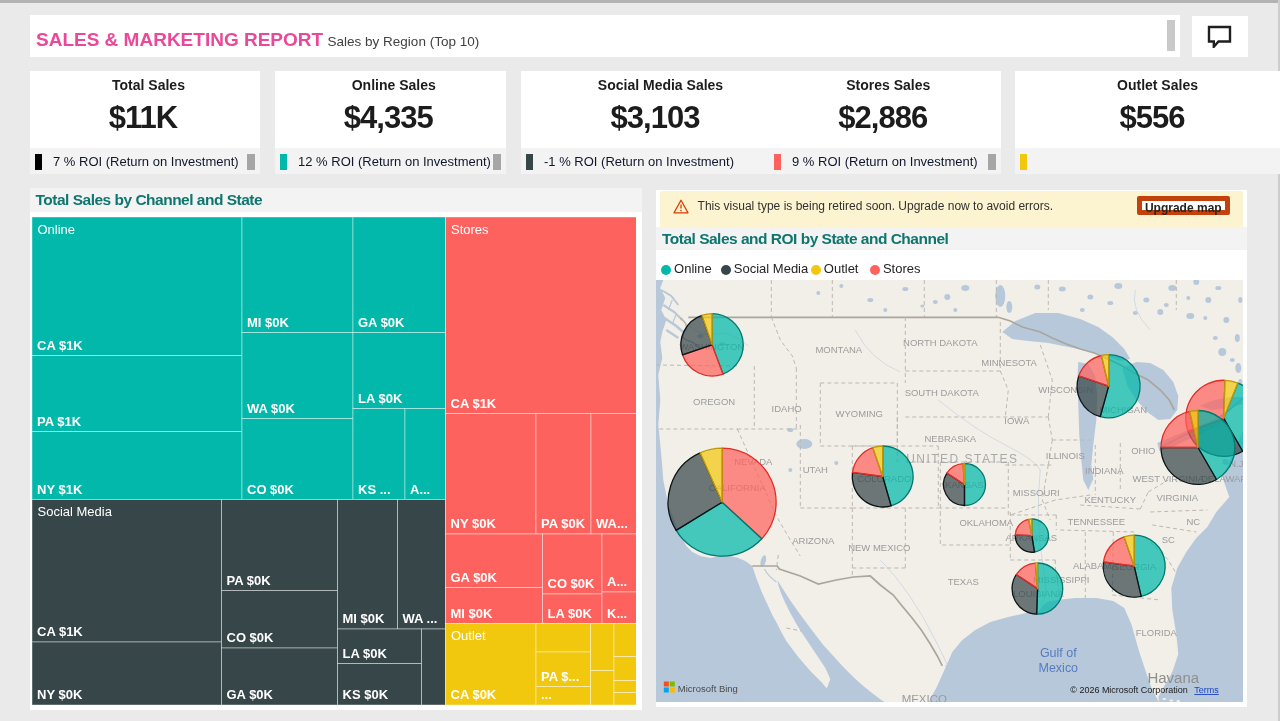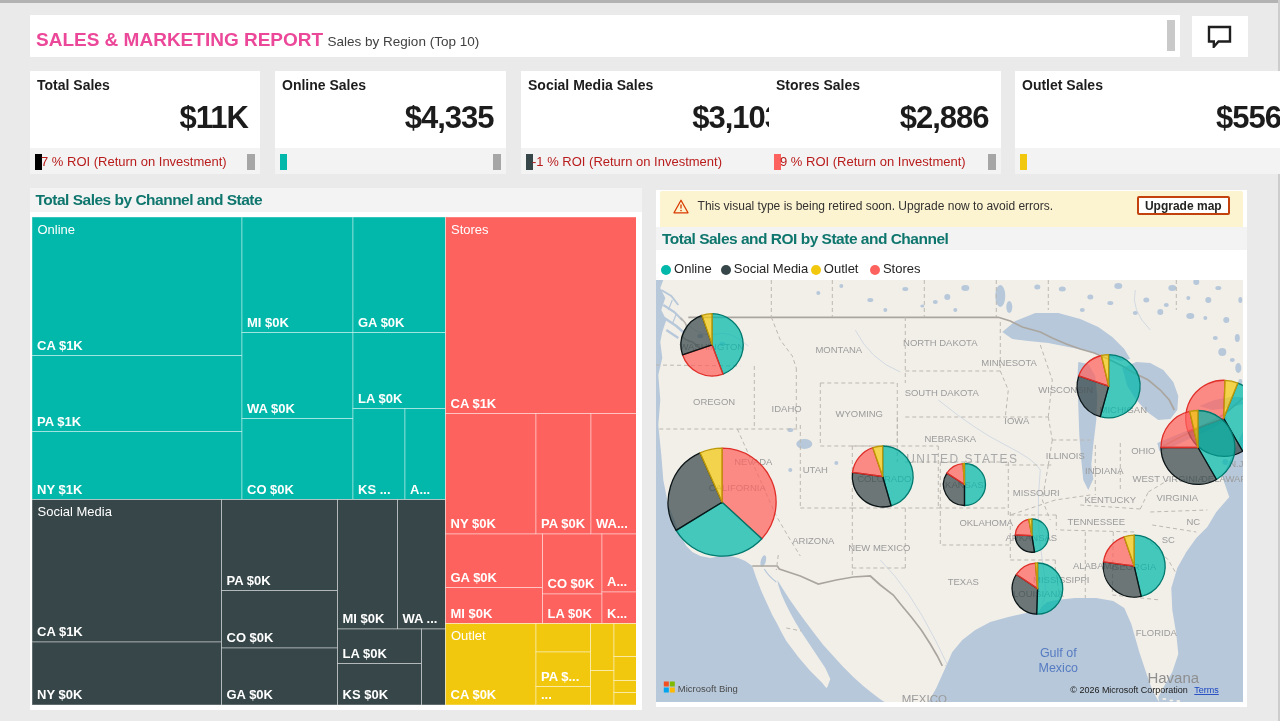--- a/index.html
+++ b/index.html
@@ -1,21 +1,21 @@
 <!DOCTYPE html>
 <html><head><meta charset="utf-8"><style>
 * { margin:0; padding:0; box-sizing:border-box; }
 body { width:1280px; height:721px; background:#eaeaea; font-family:"Liberation Sans",sans-serif; overflow:hidden; position:relative; }
 .abs { position:absolute; }
 .card { background:#fff; height:103.3px; }
-.ct { font-size:14px; font-weight:bold; color:#1c1c1c; padding:6px 0 0 7px; }
-.cv { position:absolute; top:31px; left:0; right:12px; text-align:right; font-size:31px; font-weight:bold; color:#1c1c1c; line-height:1; letter-spacing:-1px; }
+.ct { font-size:14px; font-weight:bold; color:#1c1c1c; padding:6px 0 0 7px;text-align:center; }
+.cv { position:absolute; top:31px; left:0; right:4px; text-align:center; font-size:31px; font-weight:bold; color:#1c1c1c; line-height:1; letter-spacing:-1px; }
 .cs { position:absolute; left:0; right:0; top:77.2px; height:26.1px; background:#f3f3f3; }
 .bar { position:absolute; left:4.5px; top:6px; width:7.5px; height:15.5px; }
-.roi { position:absolute; left:11px; top:0; line-height:27px; font-size:13px; color:#b91c1c; white-space:nowrap; }
+.roi { position:absolute; left:23px; top:0; line-height:27px; font-size:13px; color:#0f172a; white-space:nowrap; }
 .thumb { position:absolute; right:5px; top:6px; width:8px; height:15.5px; background:#a6a6a6; }
 .tml { font-family:"Liberation Sans",sans-serif; font-size:13px; font-weight:bold; fill:#fff; }
 .tmc { font-family:"Liberation Sans",sans-serif; font-size:13px; fill:#fff; }
 .ml { font-family:"Liberation Sans",sans-serif; fill:#9b9b9b; text-anchor:middle; letter-spacing:0; }
 .gl { font-family:"Liberation Sans",sans-serif; font-size:12.5px; fill:#567bc2; text-anchor:middle; }
 .ptitle { font-size:15.5px; letter-spacing:-0.5px; font-weight:bold; color:#0f766e; line-height:24px; padding-left:5.5px; background:#f3f3f3; }
 </style></head>
 <body>
 <div class="abs" style="left:0;top:0;width:1280px;height:3px;background:#b3b3b3"></div>
 <div class="abs" style="left:1278px;top:0;width:2px;height:721px;background:#cdcdcd"></div>
@@ -38,20 +38,21 @@
       <span class="bar" style="background:#000000"></span>
       <span class="roi">7 % ROI (Return on Investment)</span>
       <span class="thumb"></span>
     </div>
 </div>
 <div class="abs card" style="left:275px;top:71px;width:230.5px">
   <div class="ct">Online Sales</div>
   <div class="cv">$4,335</div>
   <div class="cs">
       <span class="bar" style="background:#01B8AA"></span>
+      <span class="roi">12 % ROI (Return on Investment)</span>
       <span class="thumb"></span>
     </div>
 </div>
 <div class="abs card" style="left:521px;top:71px;width:272px">
   <div class="ct">Social Media Sales</div>
   <div class="cv">$3,103</div>
   <div class="cs">
       <span class="bar" style="background:#374649"></span>
       <span class="roi">-1 % ROI (Return on Investment)</span>
       <span class="thumb"></span>
@@ -158,21 +159,21 @@
   </svg>
 
 <div class="abs" style="left:655.7px;top:190px;width:591.8px;height:516.5px;background:#fff"></div>
 <div class="abs" style="left:660px;top:191.3px;width:583px;height:40px;background:#fcf3d1;border-radius:2px">
   <svg width="16" height="15" viewBox="0 0 16 15" style="position:absolute;left:12.8px;top:8px">
     <path d="M8,1.2 L15,13.8 H1 Z" fill="none" stroke="#d83b01" stroke-width="1.3" stroke-linejoin="round"></path>
     <line x1="8" y1="5.4" x2="8" y2="9.4" stroke="#d83b01" stroke-width="1.3"></line>
     <circle cx="8" cy="11.6" r="0.8" fill="#d83b01"></circle>
   </svg>
   <span style="position:absolute;left:37.6px;top:0;line-height:31px;font-size:12px;color:#323130">This visual type is being retired soon. Upgrade now to avoid errors.</span>
-  <button style="position:absolute;left:477px;top:4.5px;width:92.6px;height:19.7px;background:#fff;border:2px solid #c2410c;border-radius:2px;font-family:'Liberation Sans',sans-serif;font-size:12px;font-weight:bold;color:#252423">Upgrade map</button>
+  <button style="position:absolute;left:477px;top:4.5px;width:92.6px;height:19.7px;background:#fff;border:5px solid #c2410c;border-radius:2px;font-family:'Liberation Sans',sans-serif;font-size:12px;font-weight:bold;color:#252423">Upgrade map</button>
 </div>
 <div class="abs ptitle" style="left:655.7px;top:227px;width:591.8px;height:23px;line-height:23px;padding-left:6.3px">Total Sales and ROI by State and Channel</div>
 <div class="abs" style="left:0;top:261px;font-size:13px;color:#252423">
   <span class="abs" style="left:660.8px;white-space:nowrap"><span class="dot" style="background:#01B8AA"></span>Online</span>
   <span class="abs" style="left:720.5px;white-space:nowrap"><span class="dot" style="background:#374649"></span>Social Media</span>
   <span class="abs" style="left:810.5px;white-space:nowrap"><span class="dot" style="background:#F2C80F"></span>Outlet</span>
   <span class="abs" style="left:869.6px;white-space:nowrap"><span class="dot" style="background:#FD625E"></span>Stores</span>
 </div>
 <style>.dot { display:inline-block; width:10.3px; height:10.3px; border-radius:50%; margin-right:3px; vertical-align:-2px; }</style>
 <svg class="abs" style="left:655.7px;top:280px" width="587.4" height="422.4" viewBox="655.7 280 587.4 422.4">

